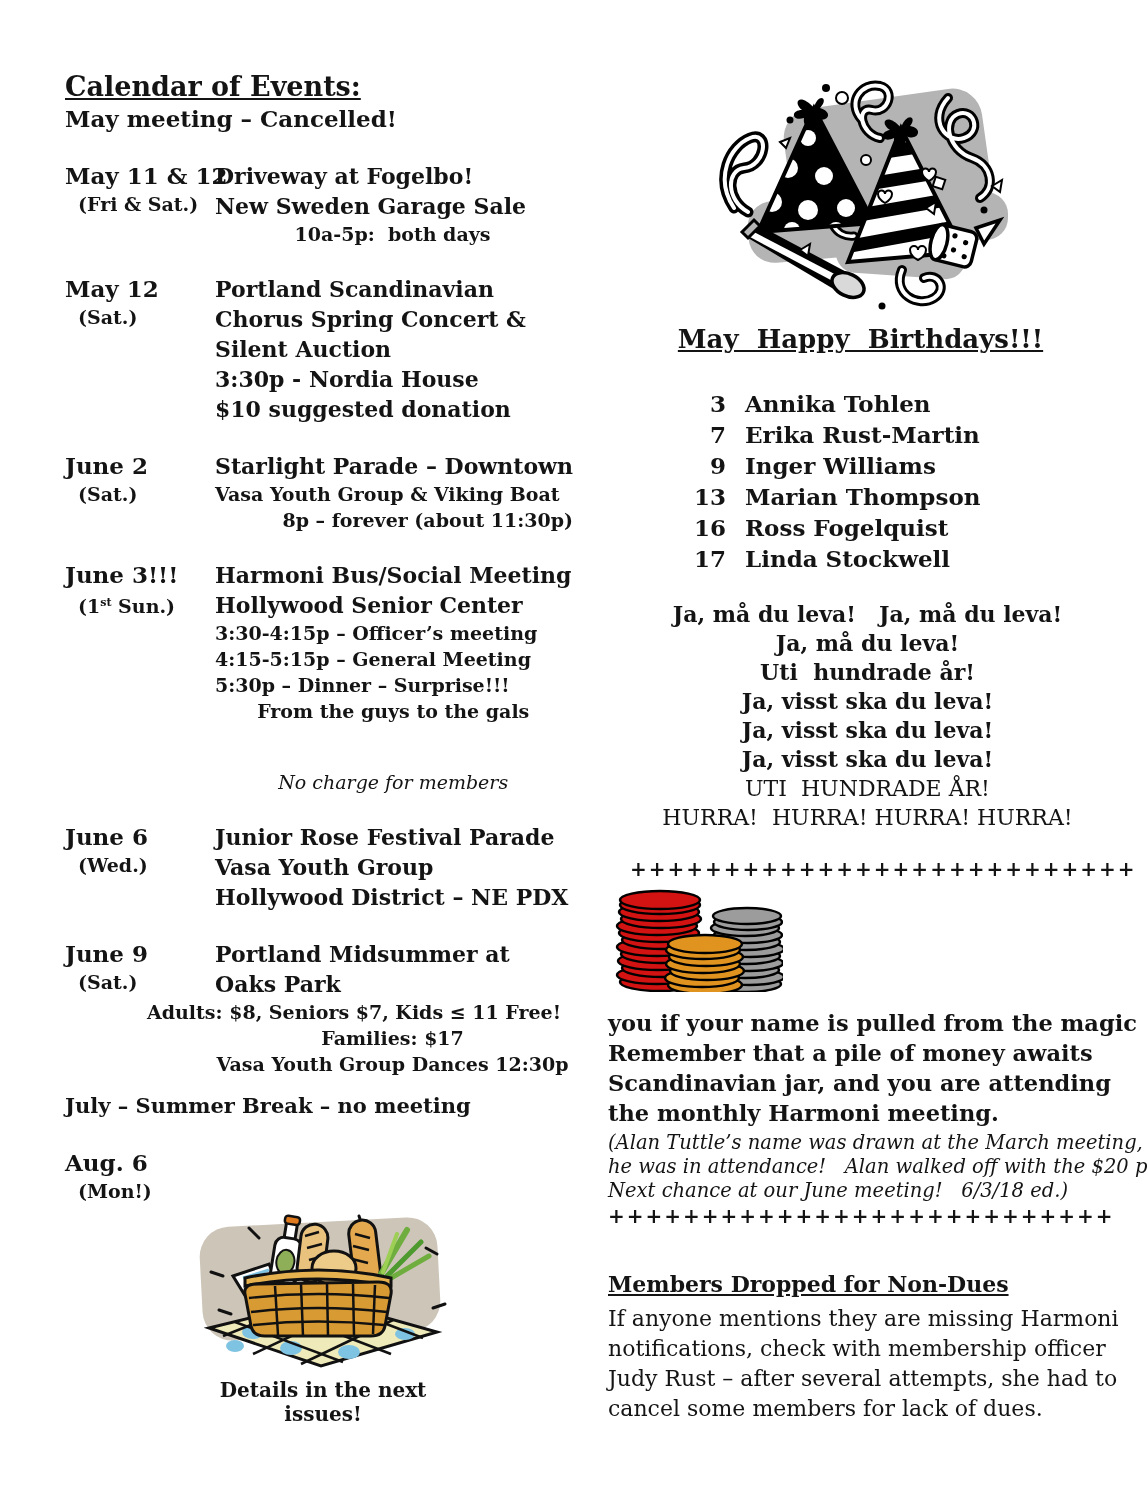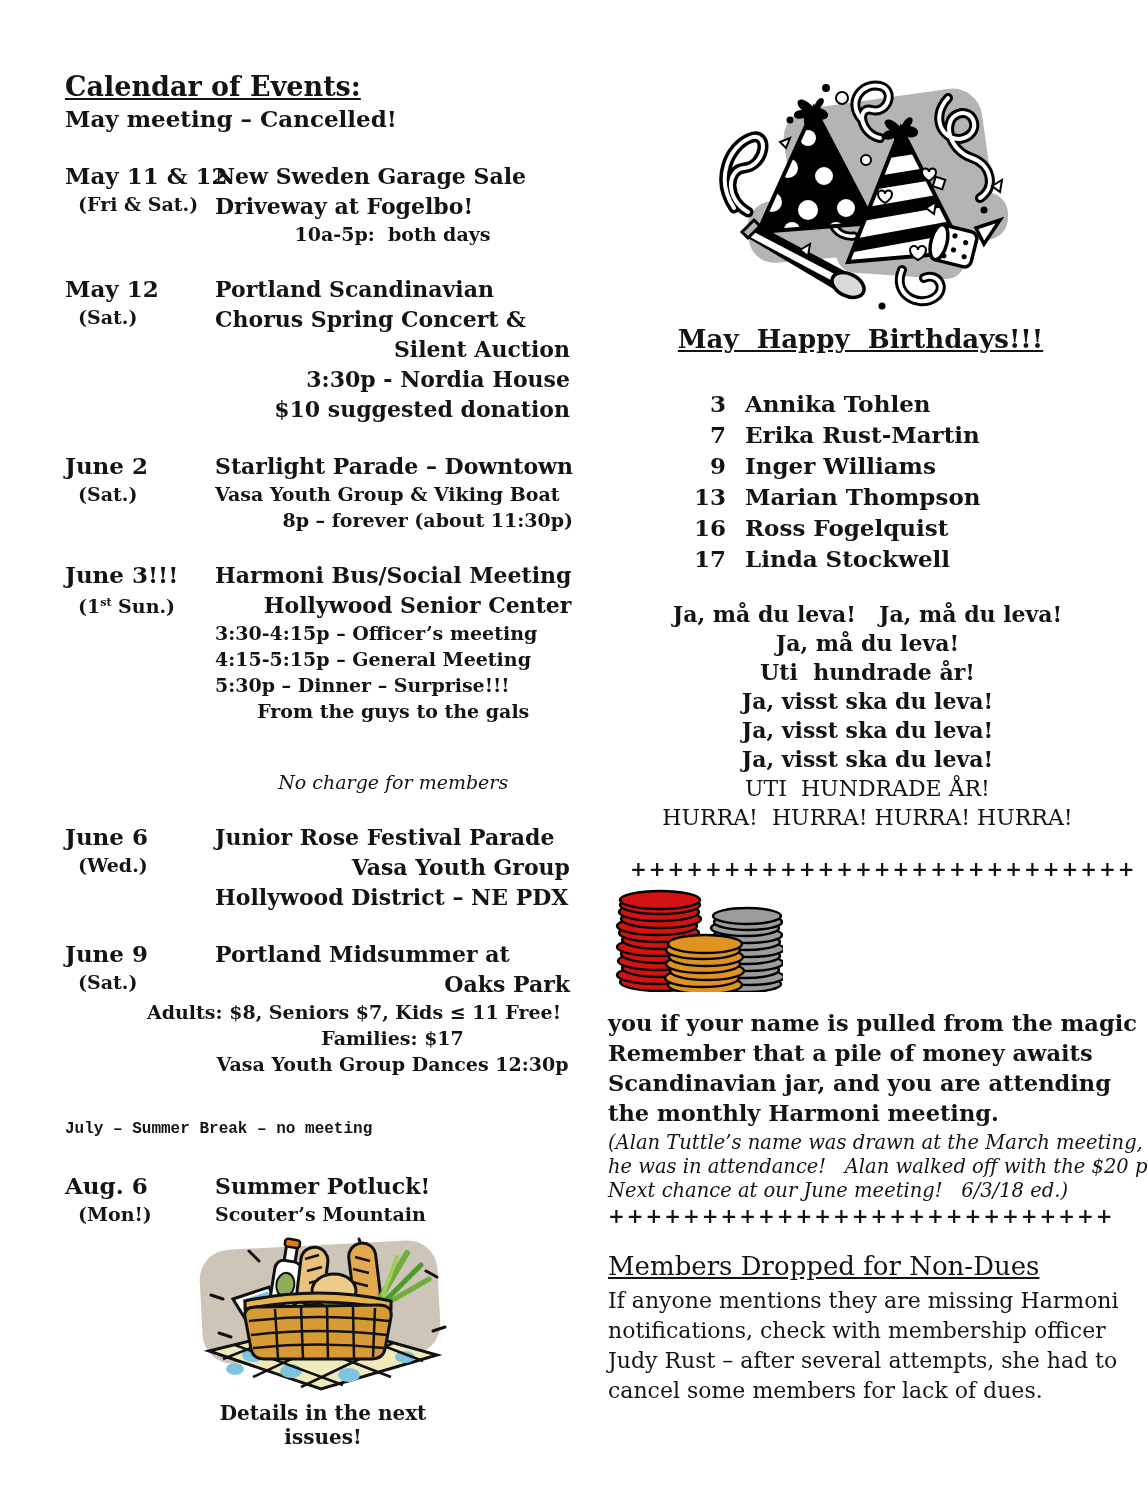--- a/index.html
+++ b/index.html
@@ -15,27 +15,27 @@
   .cal-subtitle { font-size:23px; font-weight:bold; line-height:30px; }
 
   .event { display:flex; margin-top:27px; }
   .ev-date { width:150px; flex:none; }
   .ev-date-main { font-size:23px; font-weight:bold; line-height:30px; white-space:pre; }
   .ev-date-day  { font-size:19px; font-weight:bold; padding-left:13px; line-height:26px; white-space:pre; }
   .ev-date-day sup { font-size:11px; }
   .ev-lines { flex:1; }
   .ln { font-weight:bold; white-space:pre; }
   .ln.t  { font-size:22px; line-height:30px; }
-  .ln.tc { font-size:22px; line-height:30px; text-align:right; }
+  .ln.tc { font-size:22px; line-height:30px; text-align:left; }
   .ln.s  { font-size:19px; line-height:26px; }
   .ln.sc { font-size:19px; line-height:26px; text-align:center; }
   .ln.sr { font-size:19px; line-height:26px; text-align:right; }
   .ln.it { font-size:19px; line-height:26px; text-align:center; font-style:italic; font-weight:normal;margin-top:45px; }
   .ln.wide { margin-left:-85px; margin-right:-8px; }
-  .event-full { font-size:16px; font-weight:bold; margin-top:37px; line-height:30px;font-family:Liberation Mono, monospace; }
+  .event-full { font-size:21px; font-weight:bold; margin-top:14px; line-height:30px; }
 
   .basket-wrap { margin:10px 0 0 118px; width:280px; text-align:center; }
   .basket-caption { font-size:20px; font-weight:bold; margin-top:2px; }
 
   .party-wrap { text-align:center; }
   .bd-title { font-size:26px; font-weight:bold; text-decoration:underline;
               text-align:center; white-space:pre; margin-top:6px; line-height:34px; }
   .bd-list { margin-top:32px; }
   .bd-row { display:flex; font-size:23px; font-weight:bold; line-height:31px; }
   .bd-num { width:118px; text-align:right; flex:none; }
@@ -50,43 +50,43 @@
   .plus-top { margin-top:24px; padding-left:22px; }
   .plus-bottom { margin-top:0; }
 
   .coins-wrap { margin-top:2px; }
 
   .money-text { margin-top:12px; }
   .money-line { font-size:22.5px; font-weight:bold; line-height:30px; white-space:pre; }
   .money-italic { margin-top:3px; }
   .money-italic-line { font-style:italic; font-size:19.5px; line-height:24px; white-space:pre; }
 
-  .dues-title { font-size:26px; font-weight:normal; text-decoration:underline;
-                margin-top:20px; line-height:34px; }
+  .dues-title { font-size:22px; font-weight:bold; text-decoration:underline;
+                margin-top:38px; line-height:34px; }
   .dues-body { margin-top:3px; }
   .dues-line { font-size:22px; line-height:30px; white-space:pre; }
 </style>
 </head>
 <body>
 
 <div>
 
   <div class="col-left">
     <div class="cal-title">Calendar of Events:</div>
     <div class="cal-subtitle">May meeting – Cancelled!</div>
 
     <div id="events">
         <div class="event">
           <div class="ev-date">
             <div class="ev-date-main">May 11 &amp; 12</div>
             <div class="ev-date-day">(Fri &amp; Sat.)</div>
           </div>
           <div class="ev-lines">
+            <div class="ln t">Driveway at Fogelbo!</div>
             <div class="ln t">New Sweden Garage Sale</div>
-            <div class="ln t">Driveway at Fogelbo!</div>
             <div class="ln sc">10a-5p:  both days</div>
           </div>
         </div>
         <div class="event">
           <div class="ev-date">
             <div class="ev-date-main">May 12</div>
             <div class="ev-date-day">(Sat.)</div>
           </div>
           <div class="ev-lines">
             <div class="ln t">Portland Scandinavian</div>
@@ -144,24 +144,20 @@
             <div class="ln sc wide">Adults: $8, Seniors $7, Kids ≤ 11 Free!</div>
             <div class="ln sc">Families: $17</div>
             <div class="ln sc">Vasa Youth Group Dances 12:30p</div>
           </div>
         </div>
         <div class="event-full">July – Summer Break – no meeting</div>
         <div class="event">
           <div class="ev-date">
             <div class="ev-date-main">Aug. 6</div>
             <div class="ev-date-day">(Mon!)</div>
-          </div>
-          <div class="ev-lines">
-            <div class="ln t">Summer Potluck!</div>
-            <div class="ln s">Scouter’s Mountain</div>
           </div>
         </div>
       </div>
 
     <div class="basket-wrap">
       <svg width="280" height="158" viewBox="0 0 280 158">
         <rect x="18" y="8" width="238" height="114" rx="30" fill="#ccc5b8" transform="rotate(-3 137 65)"></rect>
         <g stroke="#111" stroke-width="3" stroke-linecap="round">
           <line x1="66" y1="14" x2="76" y2="24"></line>
           <line x1="176" y1="2" x2="180" y2="14"></line>

